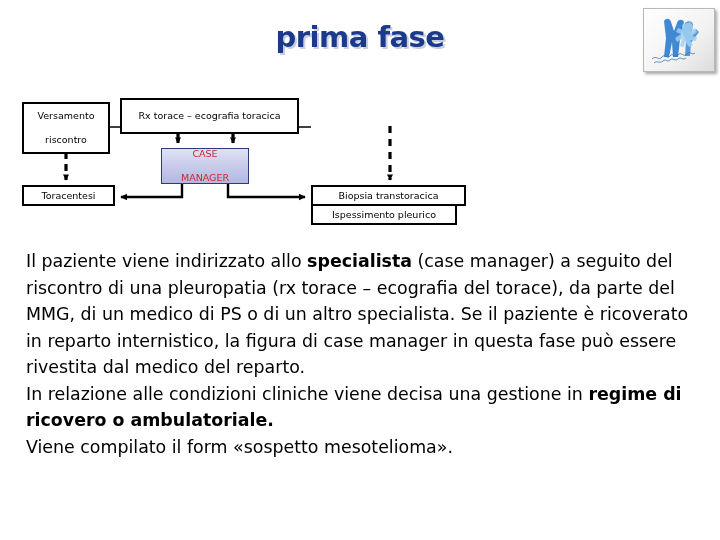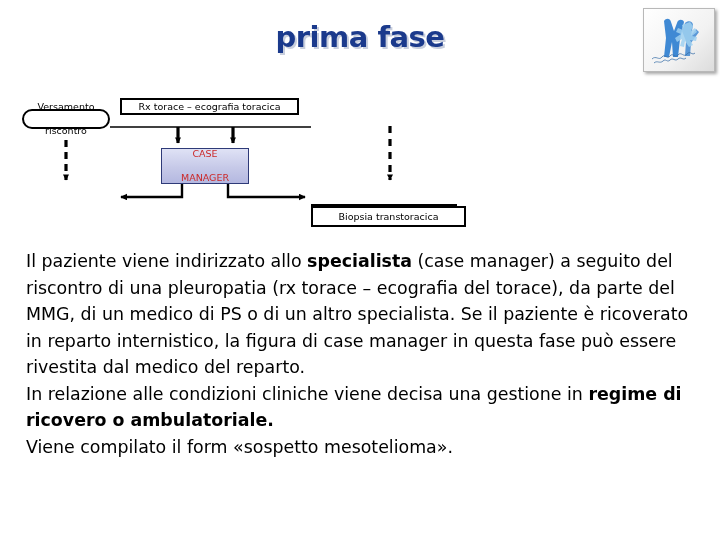--- a/index.html
+++ b/index.html
@@ -63,40 +63,40 @@
     text-align: center;
     display: flex;
     align-items: center;
     justify-content: center;
     color: #000;
     z-index: 3;
   }
   .node span { display:block; }
 
   #node-versamento {
-    left: 22px; top: 14px; width: 88px; height: 20px; border-radius: 11px;
+    left: 22px; top: 7px; width: 88px; height: 52px;
   }
   #node-rx {
-    left: 120px; top: 3px; width: 179px; height: 17px;
+    left: 120px; top: 3px; width: 179px; height: 36px;
   }
   #node-ispessimento {
     left: 311px; top: 109px; width: 146px; height: 21px;
   }
   #node-case-manager {
     left: 161px; top: 53px; width: 88px; height: 36px;
     border: 1px solid #2e3a78;
     background: linear-gradient(180deg,#dfe2f5 0%, #c6c9e8 55%, #b4b8e0 100%);
     color: #cc2a2a;
     font-size: 9.5px;
   }
   #node-toracentesi {
     left: 22px; top: 90px; width: 93px; height: 21px;
   }
   #node-biopsia {
-    left: 311px; top: 90px; width: 155px; height: 21px; margin-top: 21px;
+    left: 311px; top: 90px; width: 155px; height: 21px;
   }
 
   
   #connectors {
     position: absolute;
     left: 0; top: 0;
     width: 720px; height: 125px;
     z-index: 1;
   }
 
@@ -181,20 +181,21 @@
   </div>
 
   <div class="node" id="node-rx">Rx torace – ecografia toracica</div>
 
   <div class="node" id="node-case-manager">
     <span><span>CASE</span><br><span>MANAGER</span></span>
   </div>
 
   <div class="node" id="node-ispessimento">Ispessimento pleurico</div>
 
+  <div class="node" id="node-toracentesi">Toracentesi</div>
 
   <div class="node" id="node-biopsia">Biopsia transtoracica</div>
 </div>
 
 <div id="body-text">
   <p><span>Il paziente viene indirizzato allo </span><b>specialista</b><span> (case manager) a seguito del riscontro di una pleuropatia (rx torace – ecografia del torace), da parte del MMG, di un medico di PS o di un altro specialista. Se il paziente è ricoverato in reparto internistico, la figura di case manager in questa fase può essere rivestita dal medico del reparto.</span></p>
   <p><span>In relazione alle condizioni cliniche viene decisa una gestione in </span><b>regime di ricovero o ambulatoriale.</b></p>
   <p>Viene compilato il form «sospetto mesotelioma».</p>
 </div>
 

